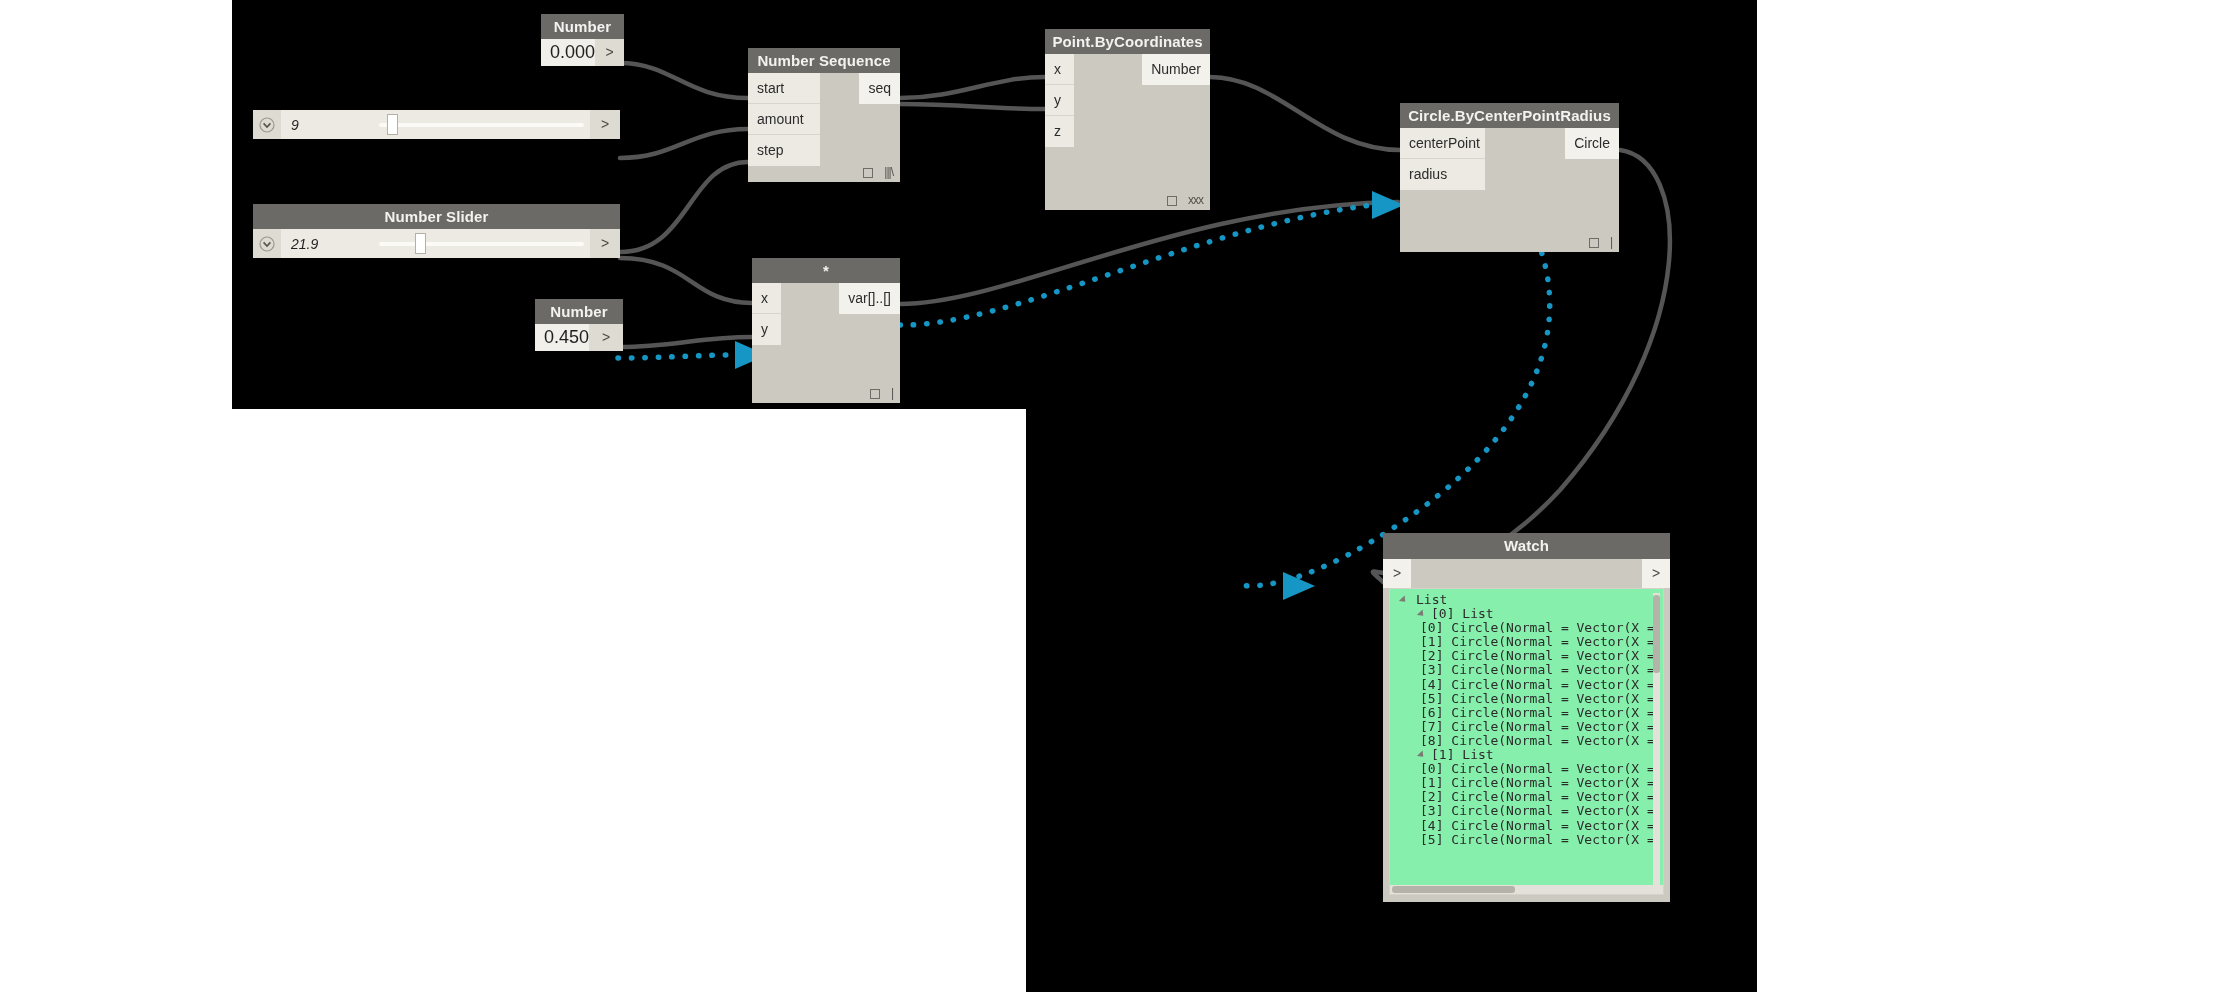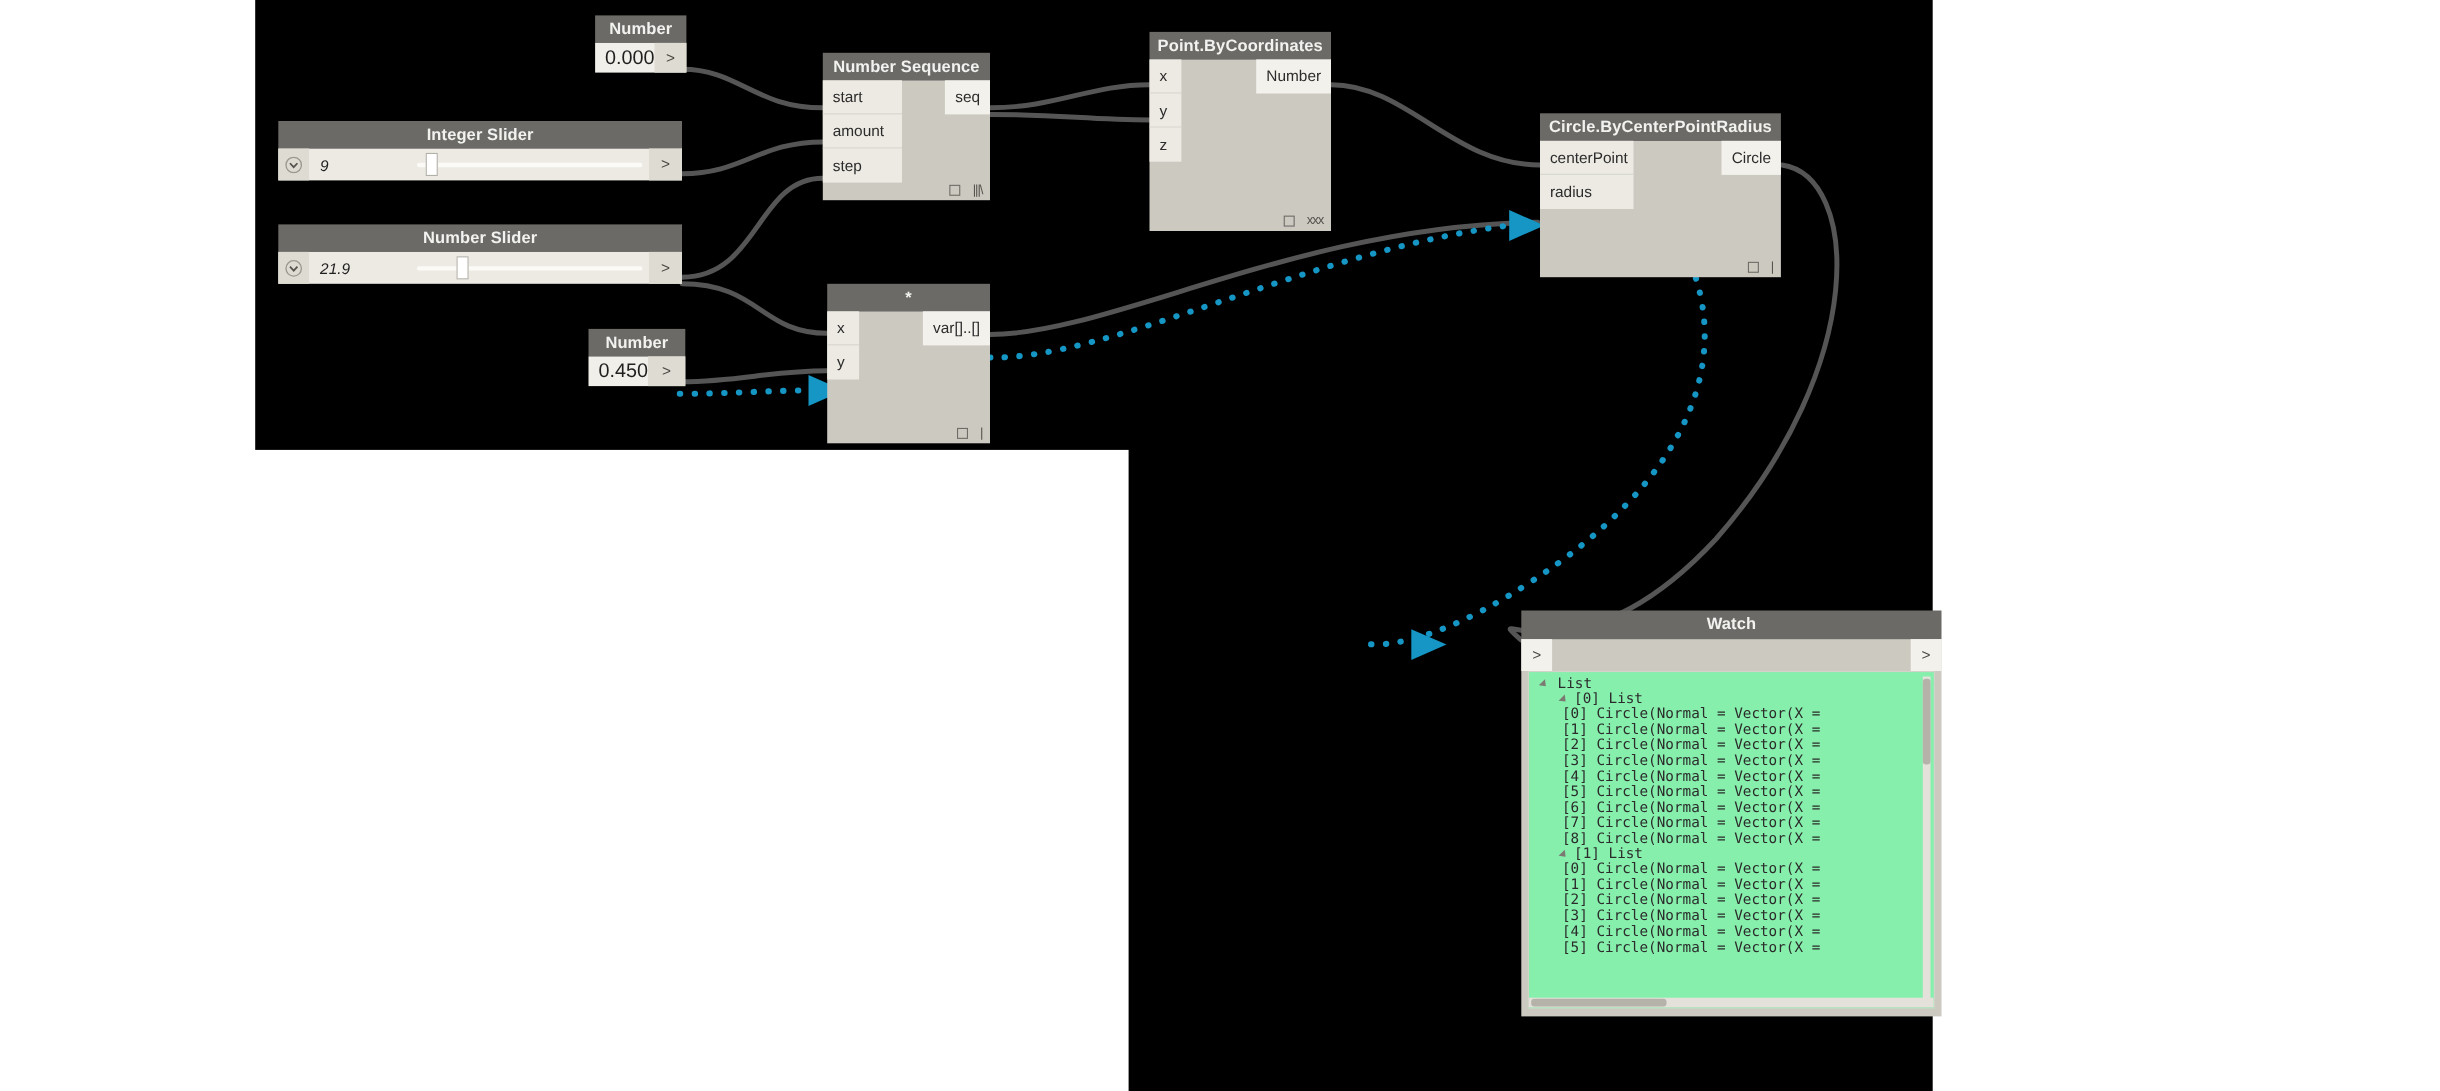--- a/index.html
+++ b/index.html
@@ -49,21 +49,21 @@
           box-sizing:border-box;}
   .sl-track-wrap{flex:1;position:relative;height:29px;}
   .sl-track{position:absolute;left:6px;right:6px;top:13px;height:4px;
             background:#fbfaf7;border-radius:2px;}
   .sl-handle{position:absolute;top:4px;width:11px;height:21px;background:#ffffff;
              border:1px solid #b3b0a8;box-sizing:border-box;}
   .sl-out{width:30px;text-align:center;font-size:14px;color:#4a4843;
           background:#dedbd2;height:29px;line-height:29px;}
 
   
-  #watch-node{position:absolute;left:1383px;top:555px;width:382px;}
+  #watch-node{position:absolute;left:1383px;top:533px;width:287px;}
   #watch-node .node-title{height:26px;line-height:26px;}
   .watch-iobar{background:#ccc9c0;height:29px;position:relative;}
   .watch-in,.watch-out{position:absolute;top:0;height:29px;line-height:29px;
         width:28px;background:#f3f1ec;font-size:14px;color:#4a4843;text-align:center;}
   .watch-in{left:0;}
   .watch-out{right:0;}
   .watch-panel{background:#ccc9c0;padding:0 6px 7px 6px;}
   .watch-list{background:#86efac;height:307px;position:relative;overflow:hidden;
               border:1px solid #d5d2ca;box-sizing:border-box;}
   .wl-rows{position:absolute;left:0;top:4px;right:0;}
@@ -129,21 +129,20 @@
 
 <div class="node" id="node-number-top" style="left:541px;top:14px;width:83px;">
   <div class="node-title">Number</div>
   <div class="num-body">
     <div class="num-val">0.000</div>
     <div class="num-out">&gt;</div>
   </div>
 </div>
 
 <div class="node" id="node-integer-slider" style="left:253px;top:110px;width:367px;">
-  <div class="node-title">Integer Slider</div>
   <div class="sl-body">
     <div class="sl-chev">
       <svg width="16" height="16" viewBox="0 0 16 16">
         <circle cx="8" cy="8" r="7" fill="none" stroke="#9b988f" stroke-width="1.2"></circle>
         <path d="M4.6,6.4 L8,10 L11.4,6.4" fill="none" stroke="#55534e" stroke-width="1.6"></path>
       </svg>
     </div>
     <div class="sl-val">9</div>
     <div class="sl-track-wrap">
       <div class="sl-track"></div>

